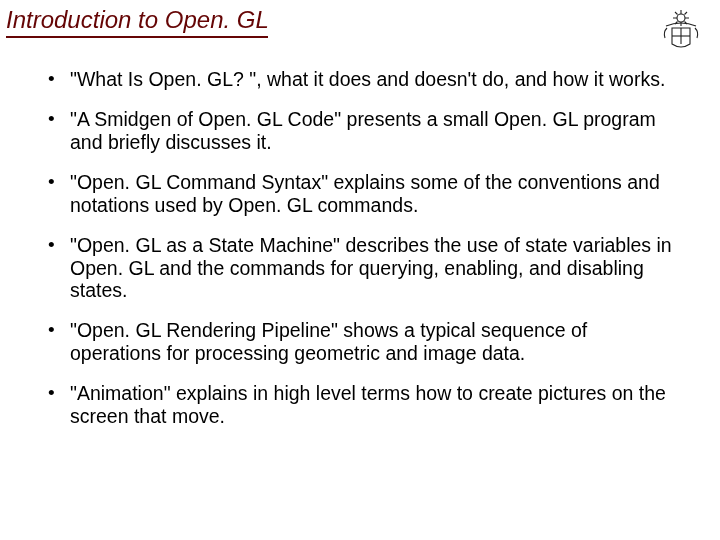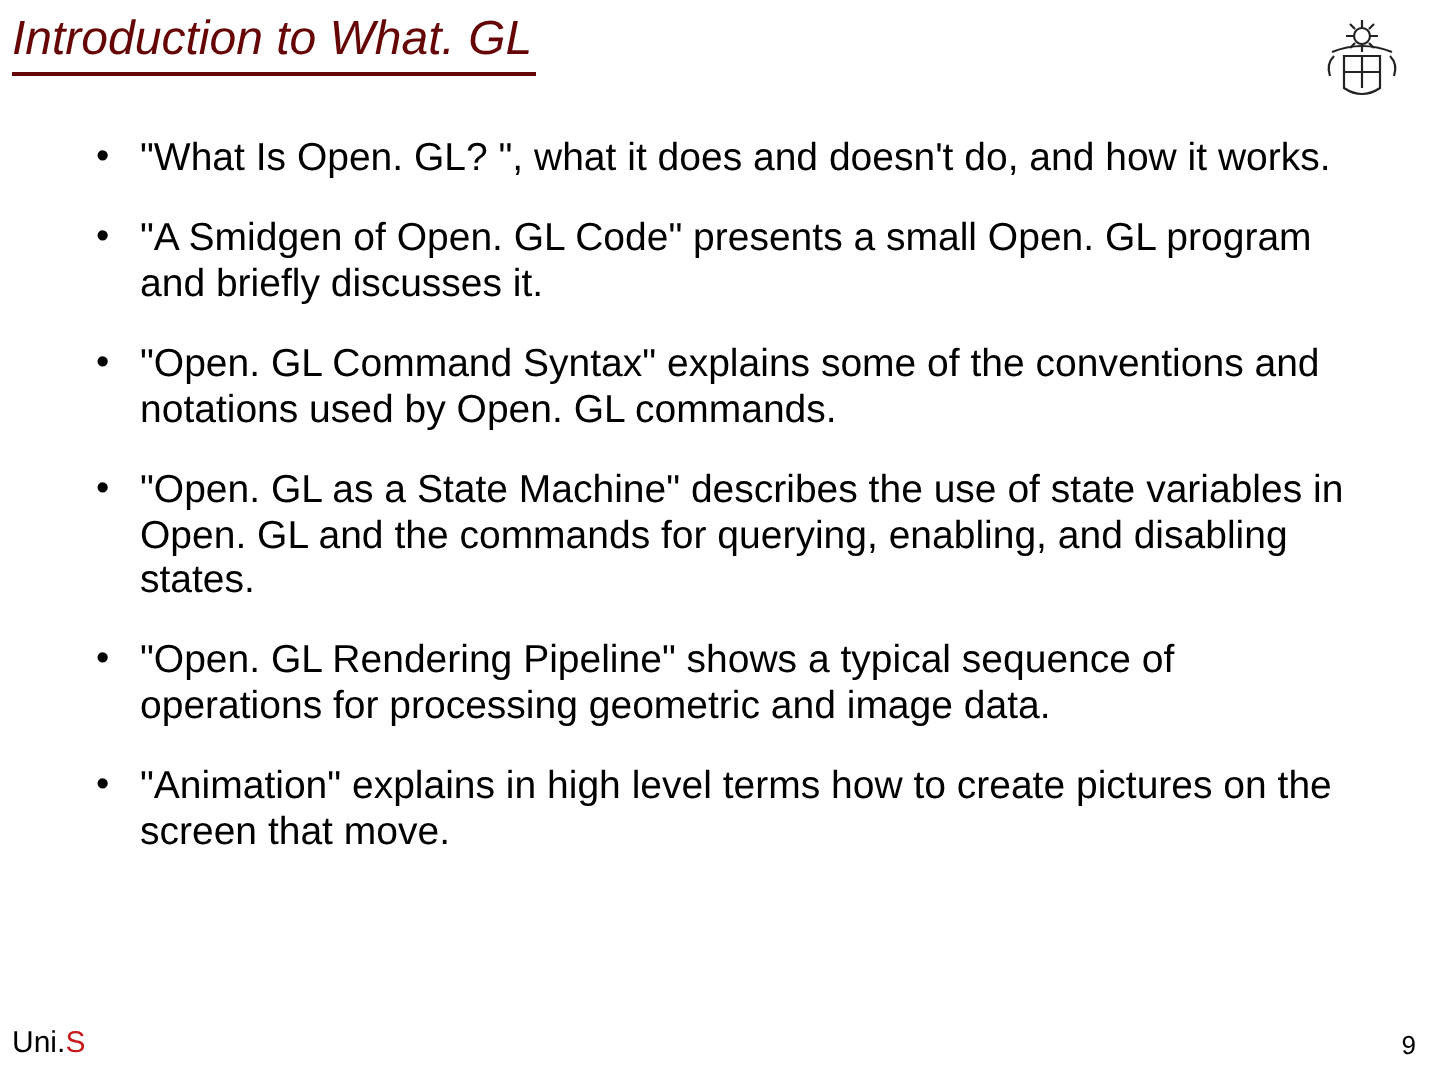--- a/index.html
+++ b/index.html
@@ -17,21 +17,21 @@
   .footer .uni .s { color: #c51c1c; }
   .footer .pg { font-size: 13px; color: #000; }
 </style>
 </head>
 <body>
 
 <div class="slide">
 
   <div class="header">
     <div>
-      <div class="title">Introduction to What. GL</div>
+      <div class="title">Introduction to Open. GL</div>
       <div class="title-underline"></div>
     </div>
     <div class="crest">
       <svg viewBox="0 0 46 46" width="46" height="46">
         <g stroke="#222" stroke-width="1.1" fill="none">
           <path d="M14 22 v16 q9 6 18 0 v-16 z" fill="#fff"></path>
           <path d="M14 30 h18"></path>
           <path d="M23 22 v16"></path>
           <circle cx="23" cy="12" r="4" fill="#fff"></circle>
           <path d="M23 4 v4 M23 20 v-4 M15 12 h4 M31 12 h-4 M17 6 l2.5 2.5 M29 6 l-2.5 2.5 M17 18 l2.5 -2.5 M29 18 l-2.5 -2.5"></path>
@@ -45,20 +45,14 @@
 
   <ul class="bullets">
     <li><span>"What Is Open. GL? ", what it does and doesn't do, and how it works.</span></li>
     <li><span>"A Smidgen of Open. GL Code" presents a small Open. GL program and briefly discusses it.</span></li>
     <li><span>"Open. GL Command Syntax" explains some of the conventions and notations used by Open. GL commands.</span></li>
     <li><span>"Open. GL as a State Machine" describes the use of state variables in Open. GL and the commands for querying, enabling, and disabling states.</span></li>
     <li><span> "Open. GL Rendering Pipeline" shows a typical sequence of operations for processing geometric and image data.</span></li>
     <li><span>"Animation" explains in high level terms how to create pictures on the screen that move.</span></li>
   </ul>
 
-  <div class="footer">
-    <div class="uni">
-      <span>Uni.</span><span class="s">S</span>
-    </div>
-    <div class="pg">9</div>
-  </div>
 
 </div>
 
 </body></html>

